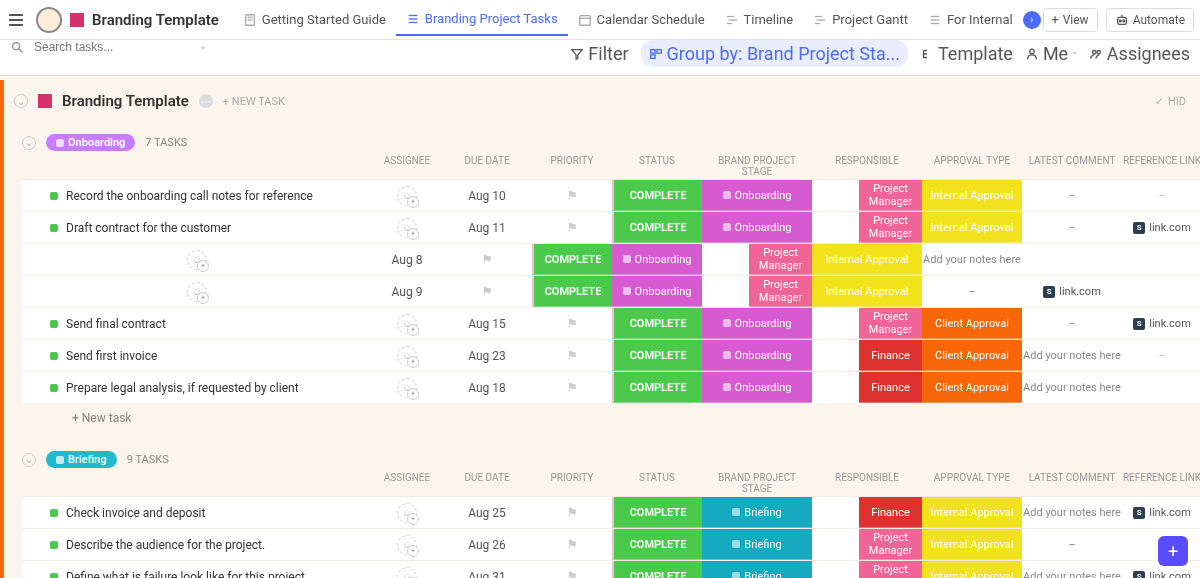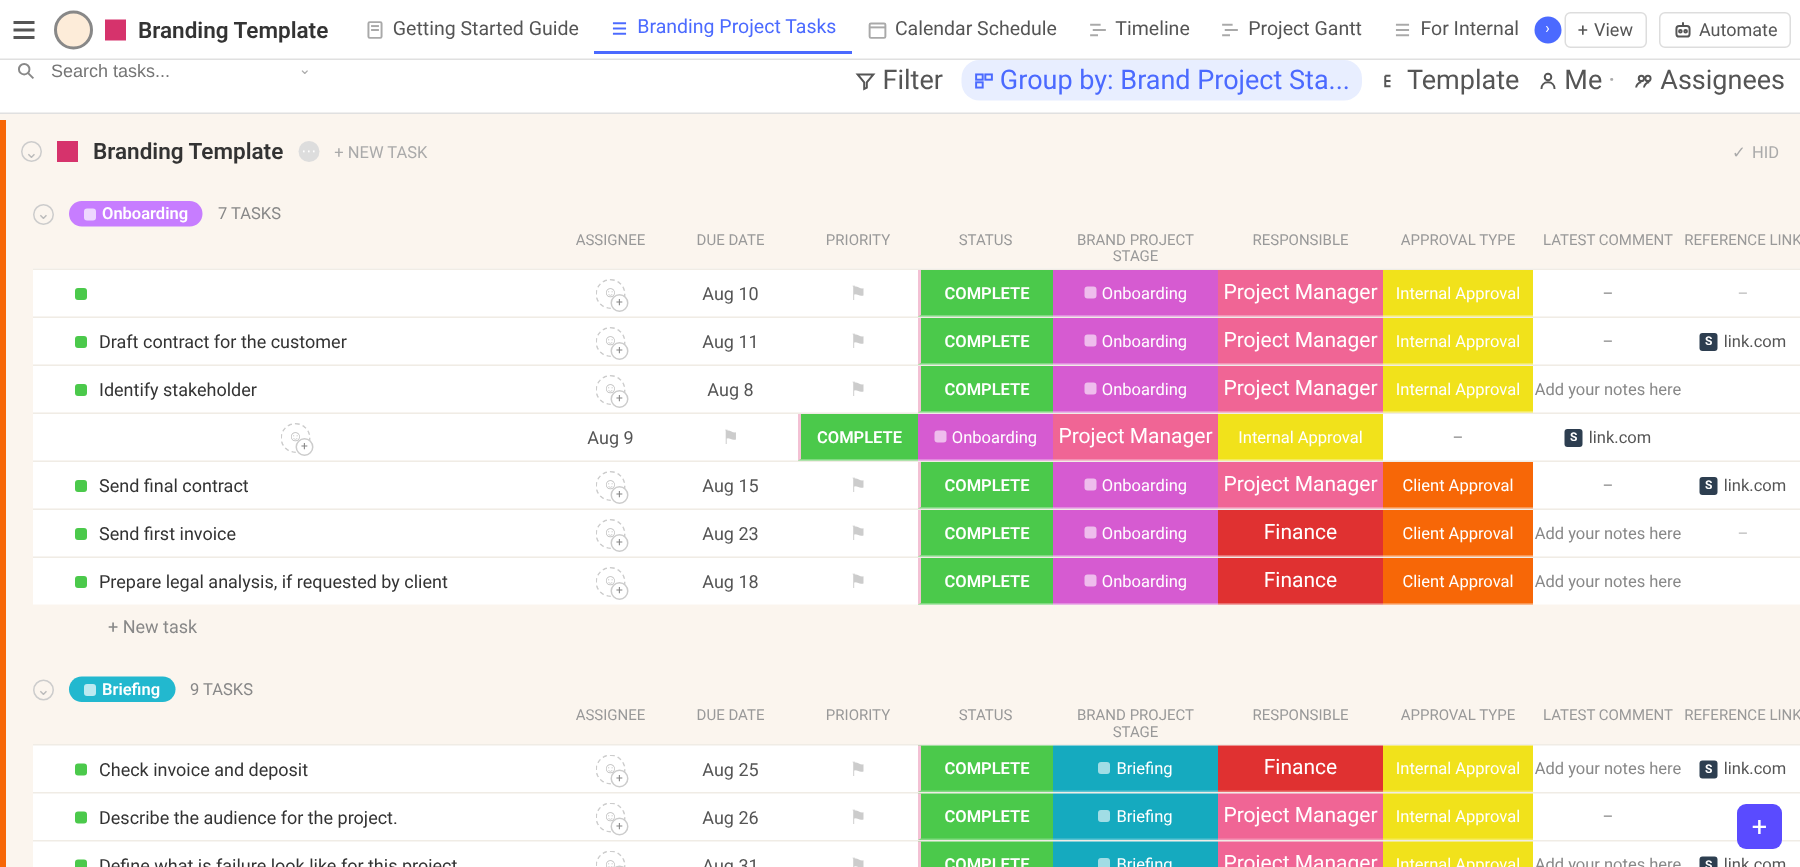--- a/index.html
+++ b/index.html
@@ -49,21 +49,21 @@
 .task-dot { width: 8px; height: 8px; background: #4bc94b; border-radius: 2px; }
 .assignee-cell { display: flex; justify-content: center; }
 .avatar-plus { width: 20px; height: 20px; border: 1px dashed #ccc; border-radius: 50%; display: flex; align-items: center; justify-content: center; font-size: 10px; color: #bbb; position: relative; cursor: pointer; }
 .avatar-plus::after { content: "+"; position: absolute; right: -3px; bottom: -3px; width: 10px; height: 10px; background: #fff; border: 1px solid #ccc; border-radius: 50%; font-size: 8px; line-height: 10px; text-align: center; color: #888; }
 .date-cell { text-align: center; color: #555; font-size: 12px; }
 .priority-cell { text-align: center; }
 .flag { color: #ccc; font-size: 13px; cursor:pointer; }
 .status-cell { background: #4bc94b; color: #fff; text-align: center; font-size: 11px; font-weight: 600; height: 100%; display: flex; align-items: center; justify-content: center; border-left: 2px solid #f3c1d4; border-bottom: 1px solid rgba(255,255,255,0.3); }
 .stage-cell { color: #fff; text-align: center; font-size: 11px; height: 100%; display: flex; align-items: center; justify-content: center; gap: 4px; border-bottom: 1px solid rgba(255,255,255,0.3); }
 .stage-dot { width: 8px; height: 8px; border-radius: 2px; background: rgba(255,255,255,0.6); }
-.resp-cell { color: #fff; text-align: center; font-size: 14px; height: 100%; display: flex; align-items: center; justify-content: center; border-bottom: 1px solid rgba(255,255,255,0.3); }
+.resp-cell { color: #fff; text-align: center; font-size: 11px; height: 100%; display: flex; align-items: center; justify-content: center; border-bottom: 1px solid rgba(255,255,255,0.3); margin-left: 47px; }
 .approval-cell { color: #fff; text-align: center; font-size: 11px; height: 100%; display: flex; align-items: center; justify-content: center; border-bottom: 1px solid rgba(255,255,255,0.3); }
 .comment-cell { text-align: center; font-size: 11px; color: #888; }
 .ref-cell { text-align: center; font-size: 11px; color: #555; display:flex; align-items:center; justify-content:center; gap:4px; }
 .ref-icon { width: 12px; height: 12px; background: #2d3e50; color: #fff; font-size: 8px; font-weight: bold; display: flex; align-items: center; justify-content: center; border-radius: 2px; }
 .dash { color: #bbb; }
 .newtask-row { padding: 8px 0 8px 50px; font-size: 12px; color: #888; cursor: pointer; }
 
 .left-stripe { position: absolute; left: 0; top: 80px; bottom: 0; width: 4px; background: #f76707; }
 .fab { position: fixed; right: 12px; bottom: 12px; width: 30px; height: 30px; background: #5a4bff; color: #fff; border-radius: 6px; display: flex; align-items: center; justify-content: center; font-size: 18px; cursor: pointer; }
 svg.sic { width: 14px; height: 14px; }
@@ -231,20 +231,21 @@
           <div>STATUS</div>
           <div>BRAND PROJECT STAGE</div>
           <div>RESPONSIBLE</div>
           <div>APPROVAL TYPE</div>
           <div>LATEST COMMENT</div>
           <div>REFERENCE LINK</div>
         </div>
         <div class="row">
       <div class="c1">
         <div class="task-dot"></div>
+        <span>Record the onboarding call notes for reference</span>
       </div>
       <div class="assignee-cell">
             <div class="avatar-plus">☺</div>
           </div>
       <div class="date-cell">Aug 10</div>
       <div class="priority-cell"><span class="flag">⚑</span></div>
       <div class="status-cell">COMPLETE</div>
       <div class="stage-cell" style="background:#d65bd1"><span class="stage-dot"></span>Onboarding</div>
       <div class="resp-cell" style="background:#f06595">Project Manager</div>
       <div class="approval-cell" style="background:#f1e21b">Internal Approval</div>
@@ -267,24 +268,20 @@
       <div class="stage-cell" style="background:#d65bd1"><span class="stage-dot"></span>Onboarding</div>
       <div class="resp-cell" style="background:#f06595">Project Manager</div>
       <div class="approval-cell" style="background:#f1e21b">Internal Approval</div>
       <div class="comment-cell">–</div>
       <div class="ref-cell">
             <span class="ref-icon">S</span>
             <span>link.com</span>
           </div>
     </div>
         <div class="row">
-      <div class="c1">
-        <div class="task-dot"></div>
-        <span>Identify stakeholder</span>
-      </div>
       <div class="assignee-cell">
             <div class="avatar-plus">☺</div>
           </div>
       <div class="date-cell">Aug 8</div>
       <div class="priority-cell"><span class="flag">⚑</span></div>
       <div class="status-cell">COMPLETE</div>
       <div class="stage-cell" style="background:#d65bd1"><span class="stage-dot"></span>Onboarding</div>
       <div class="resp-cell" style="background:#f06595">Project Manager</div>
       <div class="approval-cell" style="background:#f1e21b">Internal Approval</div>
       <div class="comment-cell">Add your notes here</div>

